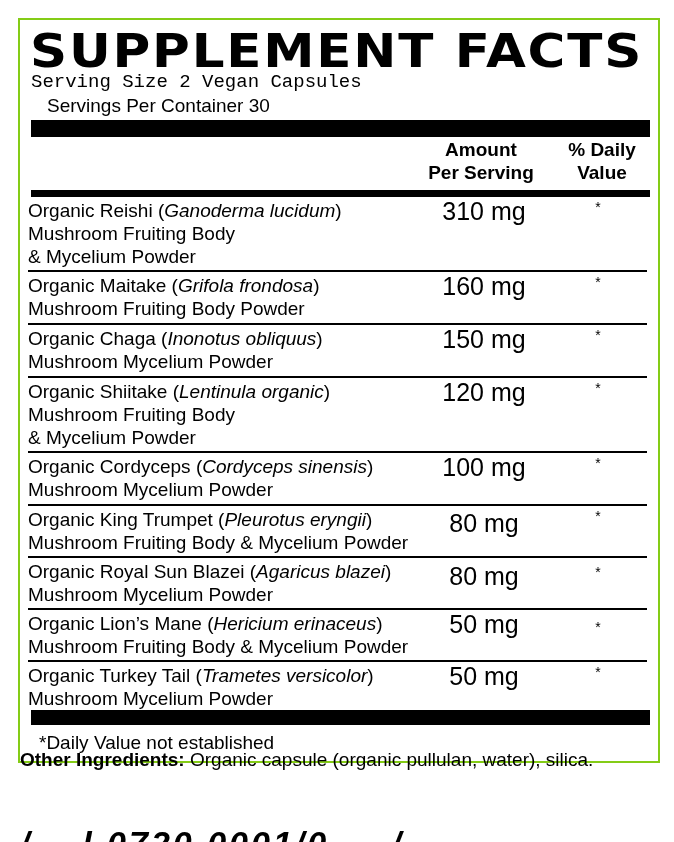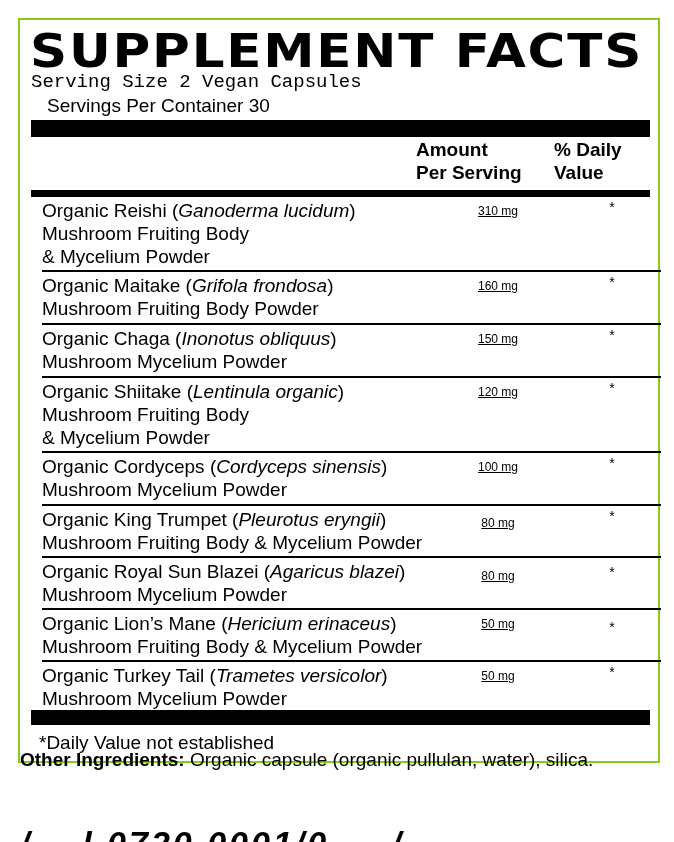--- a/index.html
+++ b/index.html
@@ -10,29 +10,29 @@
   .title { position: absolute; left: 10px; top: 6px; width: 620px; font-family: "DejaVu Sans", sans-serif;
            font-weight: 900; font-size: 46px; letter-spacing: 1.6px; line-height: 50px;
            transform: scaleX(1.12); transform-origin: left top; white-space: nowrap; }
   .serving { position: absolute; left: 11px; font-size: 19px; line-height: 22px; }
   .serving.s1 { top: 51px; font-family: Liberation Mono, monospace; }
   .serving.s2 { top: 75px; margin-left: 16px; }
   .bar { position: absolute; left: 11px; width: 619px; background: #000; }
   .bar.top { top: 100px; height: 17px; }
   .bar.mid { top: 170px; height: 7px; }
   .bar.bottom { top: 690px; height: 15px; }
-  .hdr { position: absolute; top: 118px; font-weight: bold; font-size: 19px; line-height: 23px; text-align: left; }
+  .hdr { position: absolute; top: 118px; font-weight: bold; font-size: 19px; line-height: 23px; text-align: center; }
   .hdr.amt { left: 396px; width: 130px; }
   .hdr.dv { left: 534px; width: 96px; }
-  .rows { position: absolute; left: 22px; top: 177px; width: 619px; }
+  .rows { position: absolute; left: 8px; top: 177px; width: 619px; }
   .row { position: relative; border-bottom: 2px solid #000; box-sizing: border-box; }
   .row:last-child { border-bottom: none; }
   .row .name { font-size: 19px; line-height: 23px; width: 420px; padding-top: 2px; }
   .row .name i { font-style: italic; }
-  .row .amount { position: absolute; top: 3px; left: 400px; width: 112px; text-align: center; font-size: 12px; line-height: 23px; text-decoration: underline; }
+  .row .amount { position: absolute; top: 3px; left: 400px; width: 112px; text-align: center; font-size: 25px; line-height: 23px; }
   .row .dv { position: absolute; top: 1px; left: 560px; width: 20px; text-align: center; font-size: 14px; line-height: 18px; }
   .footnote { position: absolute; left: 19px; top: 712px; font-size: 19px; line-height: 22px; }
   .other { position: absolute; left: 20px; top: 748px; width: 640px; font-size: 19px; line-height: 24px; }
   .other b { font-weight: bold; }
   .cutoff { position: absolute; left: 20px; top: 826px; font-size: 34px; font-weight: bold; font-style: italic;
             line-height: 34px; white-space: nowrap; letter-spacing: 3px; }
 </style>
 </head>
 <body>
 

